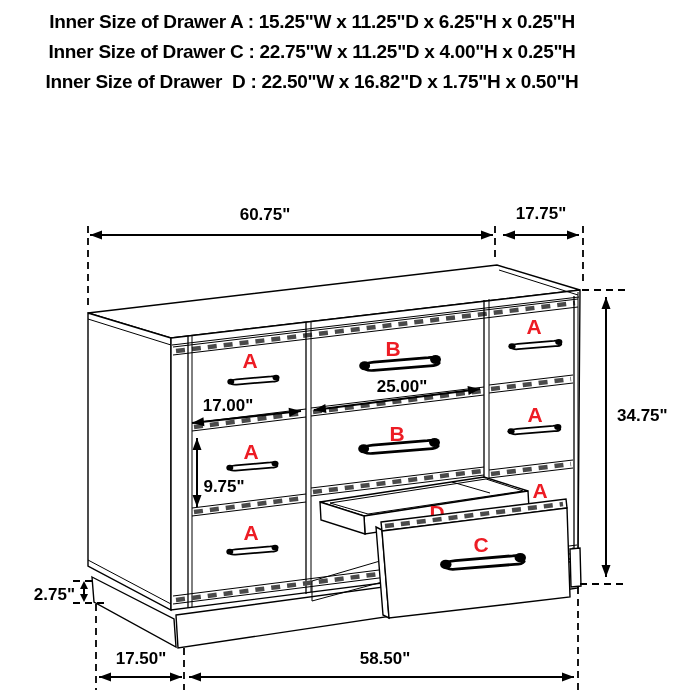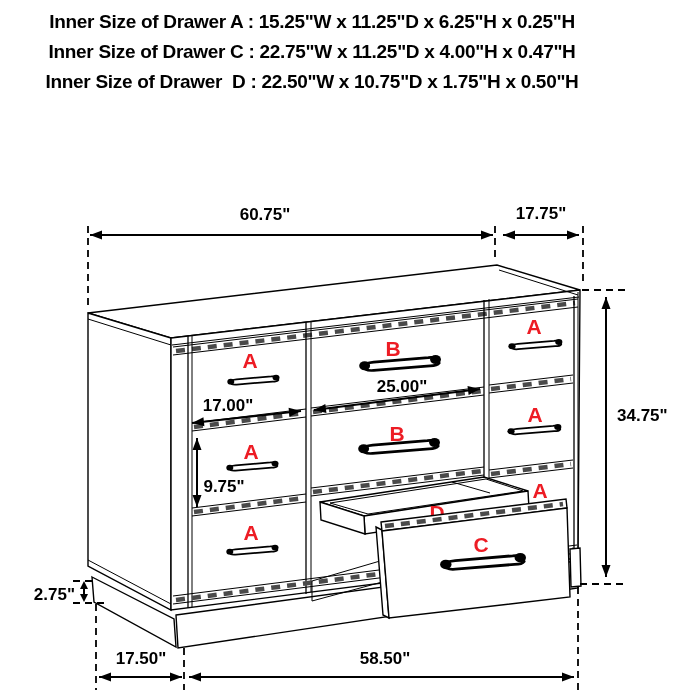--- a/index.html
+++ b/index.html
@@ -14,22 +14,22 @@
   .dim{stroke:#000;stroke-width:2;fill:none;}
   .dash{stroke:#000;stroke-width:1.8;stroke-dasharray:7 5;fill:none;}
   .dimtext{font-weight:bold;font-size:17px;fill:#000;}
   .redlabel{font-weight:bold;font-size:21px;fill:#ed1c24;}
 </style>
 </head>
 <body>
 
 <div class="header">
   <div class="header-line">Inner Size of Drawer A : 15.25"W x 11.25"D x 6.25"H x 0.25"H</div>
-  <div class="header-line">Inner Size of Drawer C : 22.75"W x 11.25"D x 4.00"H x 0.47"H</div>
-  <div class="header-line">Inner Size of Drawer  D : 22.50"W x 10.75"D x 1.75"H x 0.50"H</div>
+  <div class="header-line">Inner Size of Drawer C : 22.75"W x 11.25"D x 4.00"H x 0.25"H</div>
+  <div class="header-line">Inner Size of Drawer  D : 22.50"W x 16.82"D x 1.75"H x 0.50"H</div>
 </div>
 
 <svg width="700" height="700" viewBox="0 0 700 700">
   <defs>
     <marker id="ae" markerUnits="userSpaceOnUse" markerWidth="16" markerHeight="13" refX="14" refY="6" orient="auto">
       <path d="M2,1.5 L14,6 L2,10.5 Z" fill="#000"></path>
     </marker>
     <marker id="as" markerUnits="userSpaceOnUse" markerWidth="16" markerHeight="13" refX="2" refY="6" orient="auto">
       <path d="M14,1.5 L2,6 L14,10.5 Z" fill="#000"></path>
     </marker>

